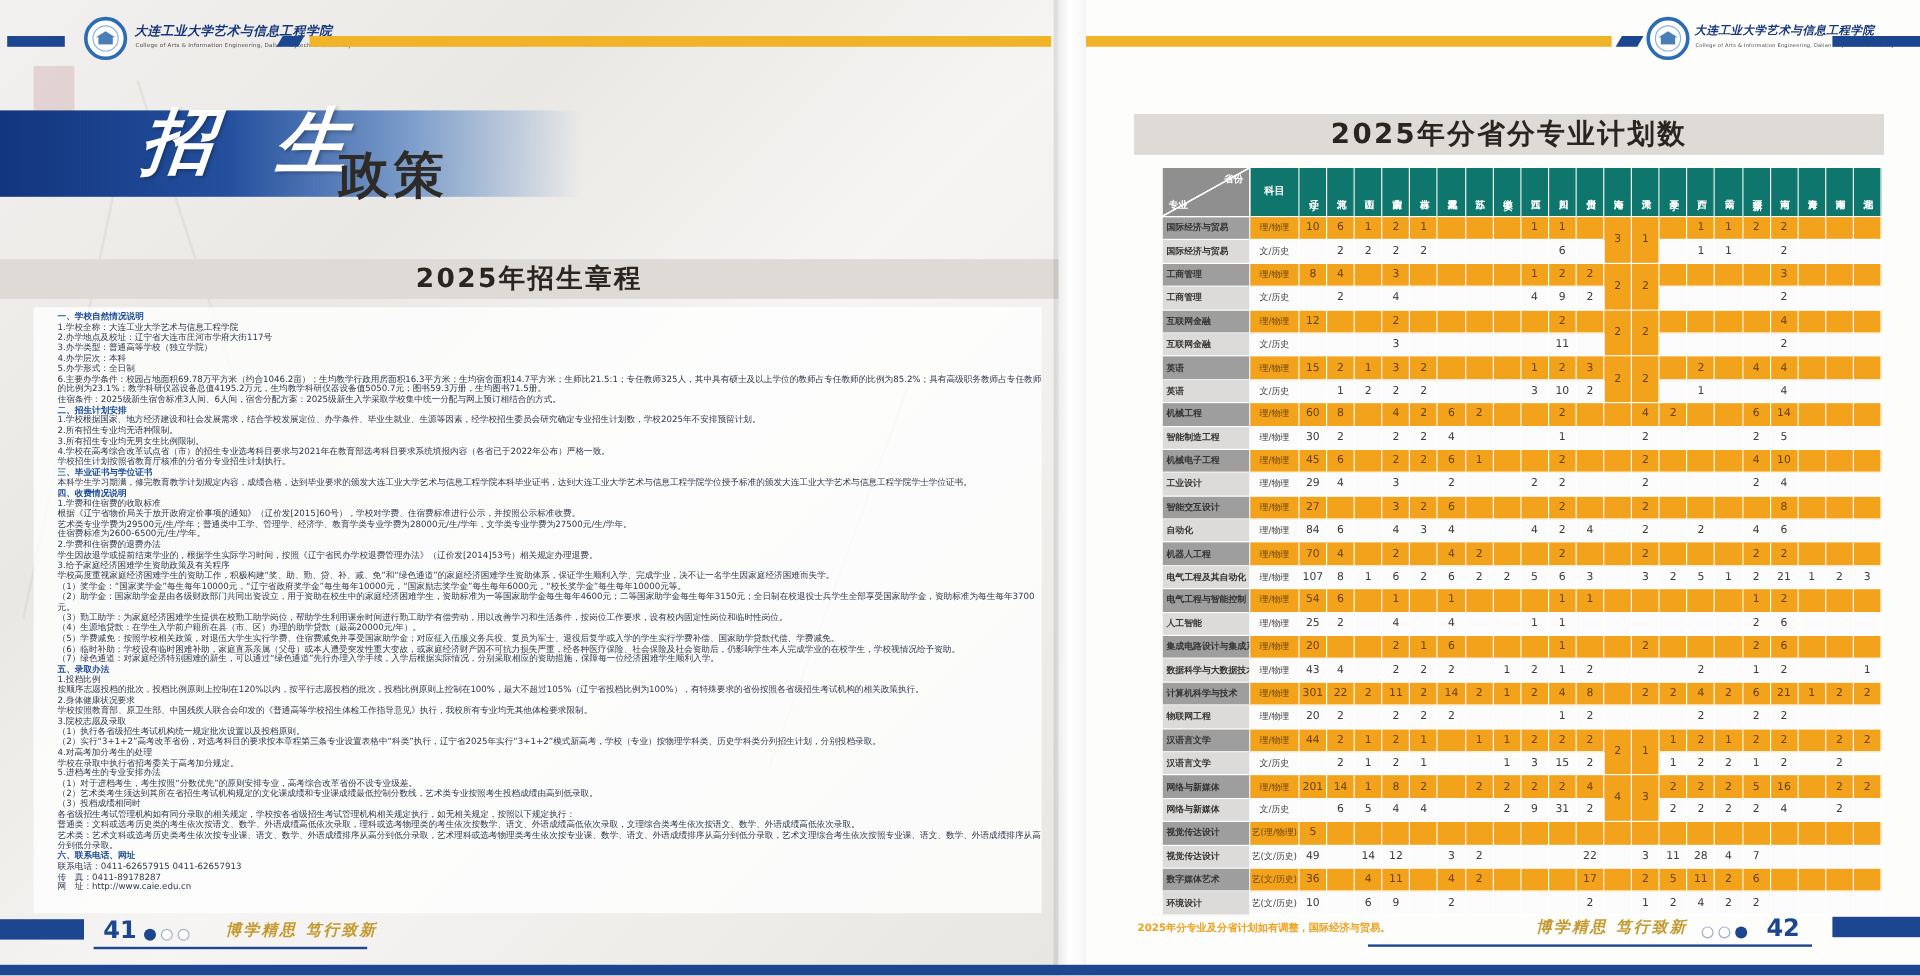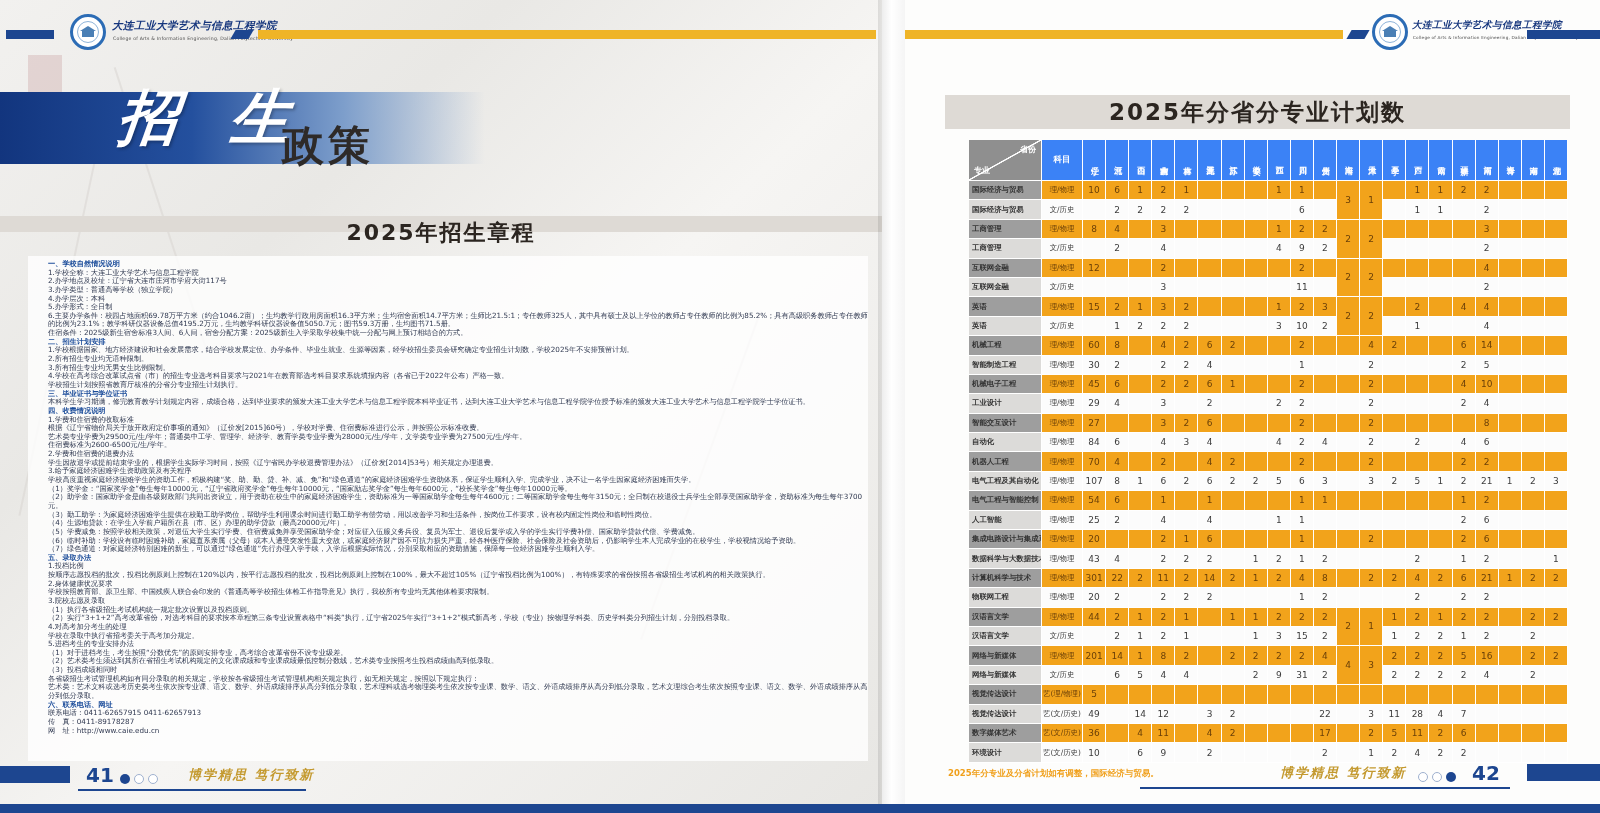--- a/index.html
+++ b/index.html
@@ -25,21 +25,21 @@
   .skew{transform:skewX(-30deg);}
   
   #blue-band{position:absolute;left:0;top:92px;width:505px;height:72px;
     background:linear-gradient(to right,#12357e 0%,#24509e 38%,#7d9ecb 68%,rgba(255,255,255,0) 96%);}
   #title-zh-big{position:absolute;left:118px;top:78px;font-size:60px;font-weight:900;font-style:italic;
     color:#fff;letter-spacing:52px;transform:skewX(-6deg);text-shadow:2px 2px 3px rgba(0,0,0,.25);}
   #title-zh-rest{position:absolute;left:282px;top:118px;font-size:42px;font-weight:700;color:#2e2a28;
     letter-spacing:4px;}
   #title-en{position:absolute;left:283px;top:168px;font-size:19px;font-weight:600;letter-spacing:3px;
     color:transparent;-webkit-text-stroke:1px #b9b4ae;white-space:nowrap;}
-  #left-band{position:absolute;left:0;top:216px;width:882px;height:16px;background:#dedad5;}
+  #left-band{position:absolute;left:0;top:216px;width:882px;height:33px;background:#dedad5;}
   #left-band .t{display:block;text-align:center;font-size:22px;font-weight:900;color:#2b2520;
     line-height:33px;letter-spacing:2px;}
   
   #policy-panel{position:absolute;left:28px;top:256px;width:840px;height:505px;
     background:rgba(255,255,255,.8);}
   #policy-text{position:absolute;left:36px;top:260px;width:832px;font-size:7.2px;line-height:1.2;
     color:#2f3850;}
   #policy-text p{margin:0;padding-left:12px;}
   #policy-text p.h{color:#1b4c9a;font-weight:bold;}
   
@@ -55,21 +55,21 @@
   #gutter{position:absolute;left:878px;top:0;width:30px;height:813px;
     background:linear-gradient(to right,rgba(0,0,0,.10),rgba(0,0,0,0) 45%,rgba(0,0,0,.05));}
   
   #right-page{position:absolute;left:905px;top:0;width:695px;height:813px;background:#fdfdfc;}
   #right-band{position:absolute;left:945px;top:95px;width:625px;height:34px;background:#dedad5;}
   #right-band .t{display:block;text-align:center;font-size:23px;font-weight:900;color:#2b2520;
     line-height:34px;letter-spacing:2px;}
   
   #plan-table{position:absolute;left:948px;top:140px;border-collapse:separate;border-spacing:0;
     table-layout:fixed;width:620px;padding-left:21px;}
-  #plan-table th{background:#3b82f6;color:#fff;border-right:1px solid #fff;border-bottom:1px solid #fff;
+  #plan-table th{background:#0f766e;color:#fff;border-right:1px solid #fff;border-bottom:1px solid #fff;
     padding:0;font-weight:bold;}
   #plan-table th.vtext{writing-mode:vertical-lr;text-orientation:upright;font-size:8px;height:40px;
     letter-spacing:0;line-height:1;}
   #plan-table th.corner{position:relative;width:72px;
     background:linear-gradient(to bottom right,#8f8f8f 48.6%,#fff 49.4%,#fff 50.6%,#8f8f8f 51.4%);}
   .c-top{position:absolute;top:4px;right:5px;font-size:8px;}
   .c-bot{position:absolute;bottom:4px;left:5px;font-size:8px;}
   #plan-table th.subjh{width:40px;font-size:8.5px;}
   #plan-table td{border-right:1px solid #fff;border-bottom:1px solid #fff;height:18.4px;padding:0;
     text-align:center;font-size:9px;overflow:hidden;white-space:nowrap;}
@@ -154,20 +154,21 @@
         <p>3.院校志愿及录取</p>
         <p>（1）执行各省级招生考试机构统一规定批次设置以及投档原则。</p>
         <p>（2）实行“3+1+2”高考改革省份，对选考科目的要求按本章程第三条专业设置表格中“科类”执行，辽宁省2025年实行“3+1+2”模式新高考，学校（专业）按物理学科类、历史学科类分列招生计划，分别投档录取。</p>
         <p>4.对高考加分考生的处理</p>
         <p>学校在录取中执行省招考委关于高考加分规定。</p>
         <p>5.进档考生的专业安排办法</p>
         <p>（1）对于进档考生，考生按照“分数优先”的原则安排专业，高考综合改革省份不设专业级差。</p>
         <p>（2）艺术类考生须达到其所在省招生考试机构规定的文化课成绩和专业课成绩最低控制分数线，艺术类专业按照考生投档成绩由高到低录取。</p>
         <p>（3）投档成绩相同时</p>
         <p>各省级招生考试管理机构如有同分录取的相关规定，学校按各省级招生考试管理机构相关规定执行，如无相关规定，按照以下规定执行：</p>
+        <p>普通类：文科或选考历史类的考生依次按语文、数学、外语成绩高低依次录取，理科或选考物理类的考生依次按数学、语文、外语成绩高低依次录取，文理综合类考生依次按语文、数学、外语成绩高低依次录取。</p>
         <p>艺术类：艺术文科或选考历史类考生依次按专业课、语文、数学、外语成绩排序从高分到低分录取，艺术理科或选考物理类考生依次按专业课、数学、语文、外语成绩排序从高分到低分录取，艺术文理综合考生依次按照专业课、语文、数学、外语成绩排序从高分到低分录取。</p>
         <p class="h">六、联系电话、网址</p>
         <p>联系电话：0411-62657915 0411-62657913</p>
         <p>传　真：0411-89178287</p>
         <p>网　址：http://www.caie.edu.cn</p>
       </div>
 
     <div class="foot-block" style="left:0;top:766px;width:70px;height:17px;"></div>
     <div class="pageno" style="left:86px;top:763px;">41</div>
     <div style="position:absolute;left:118px;top:768px;">

